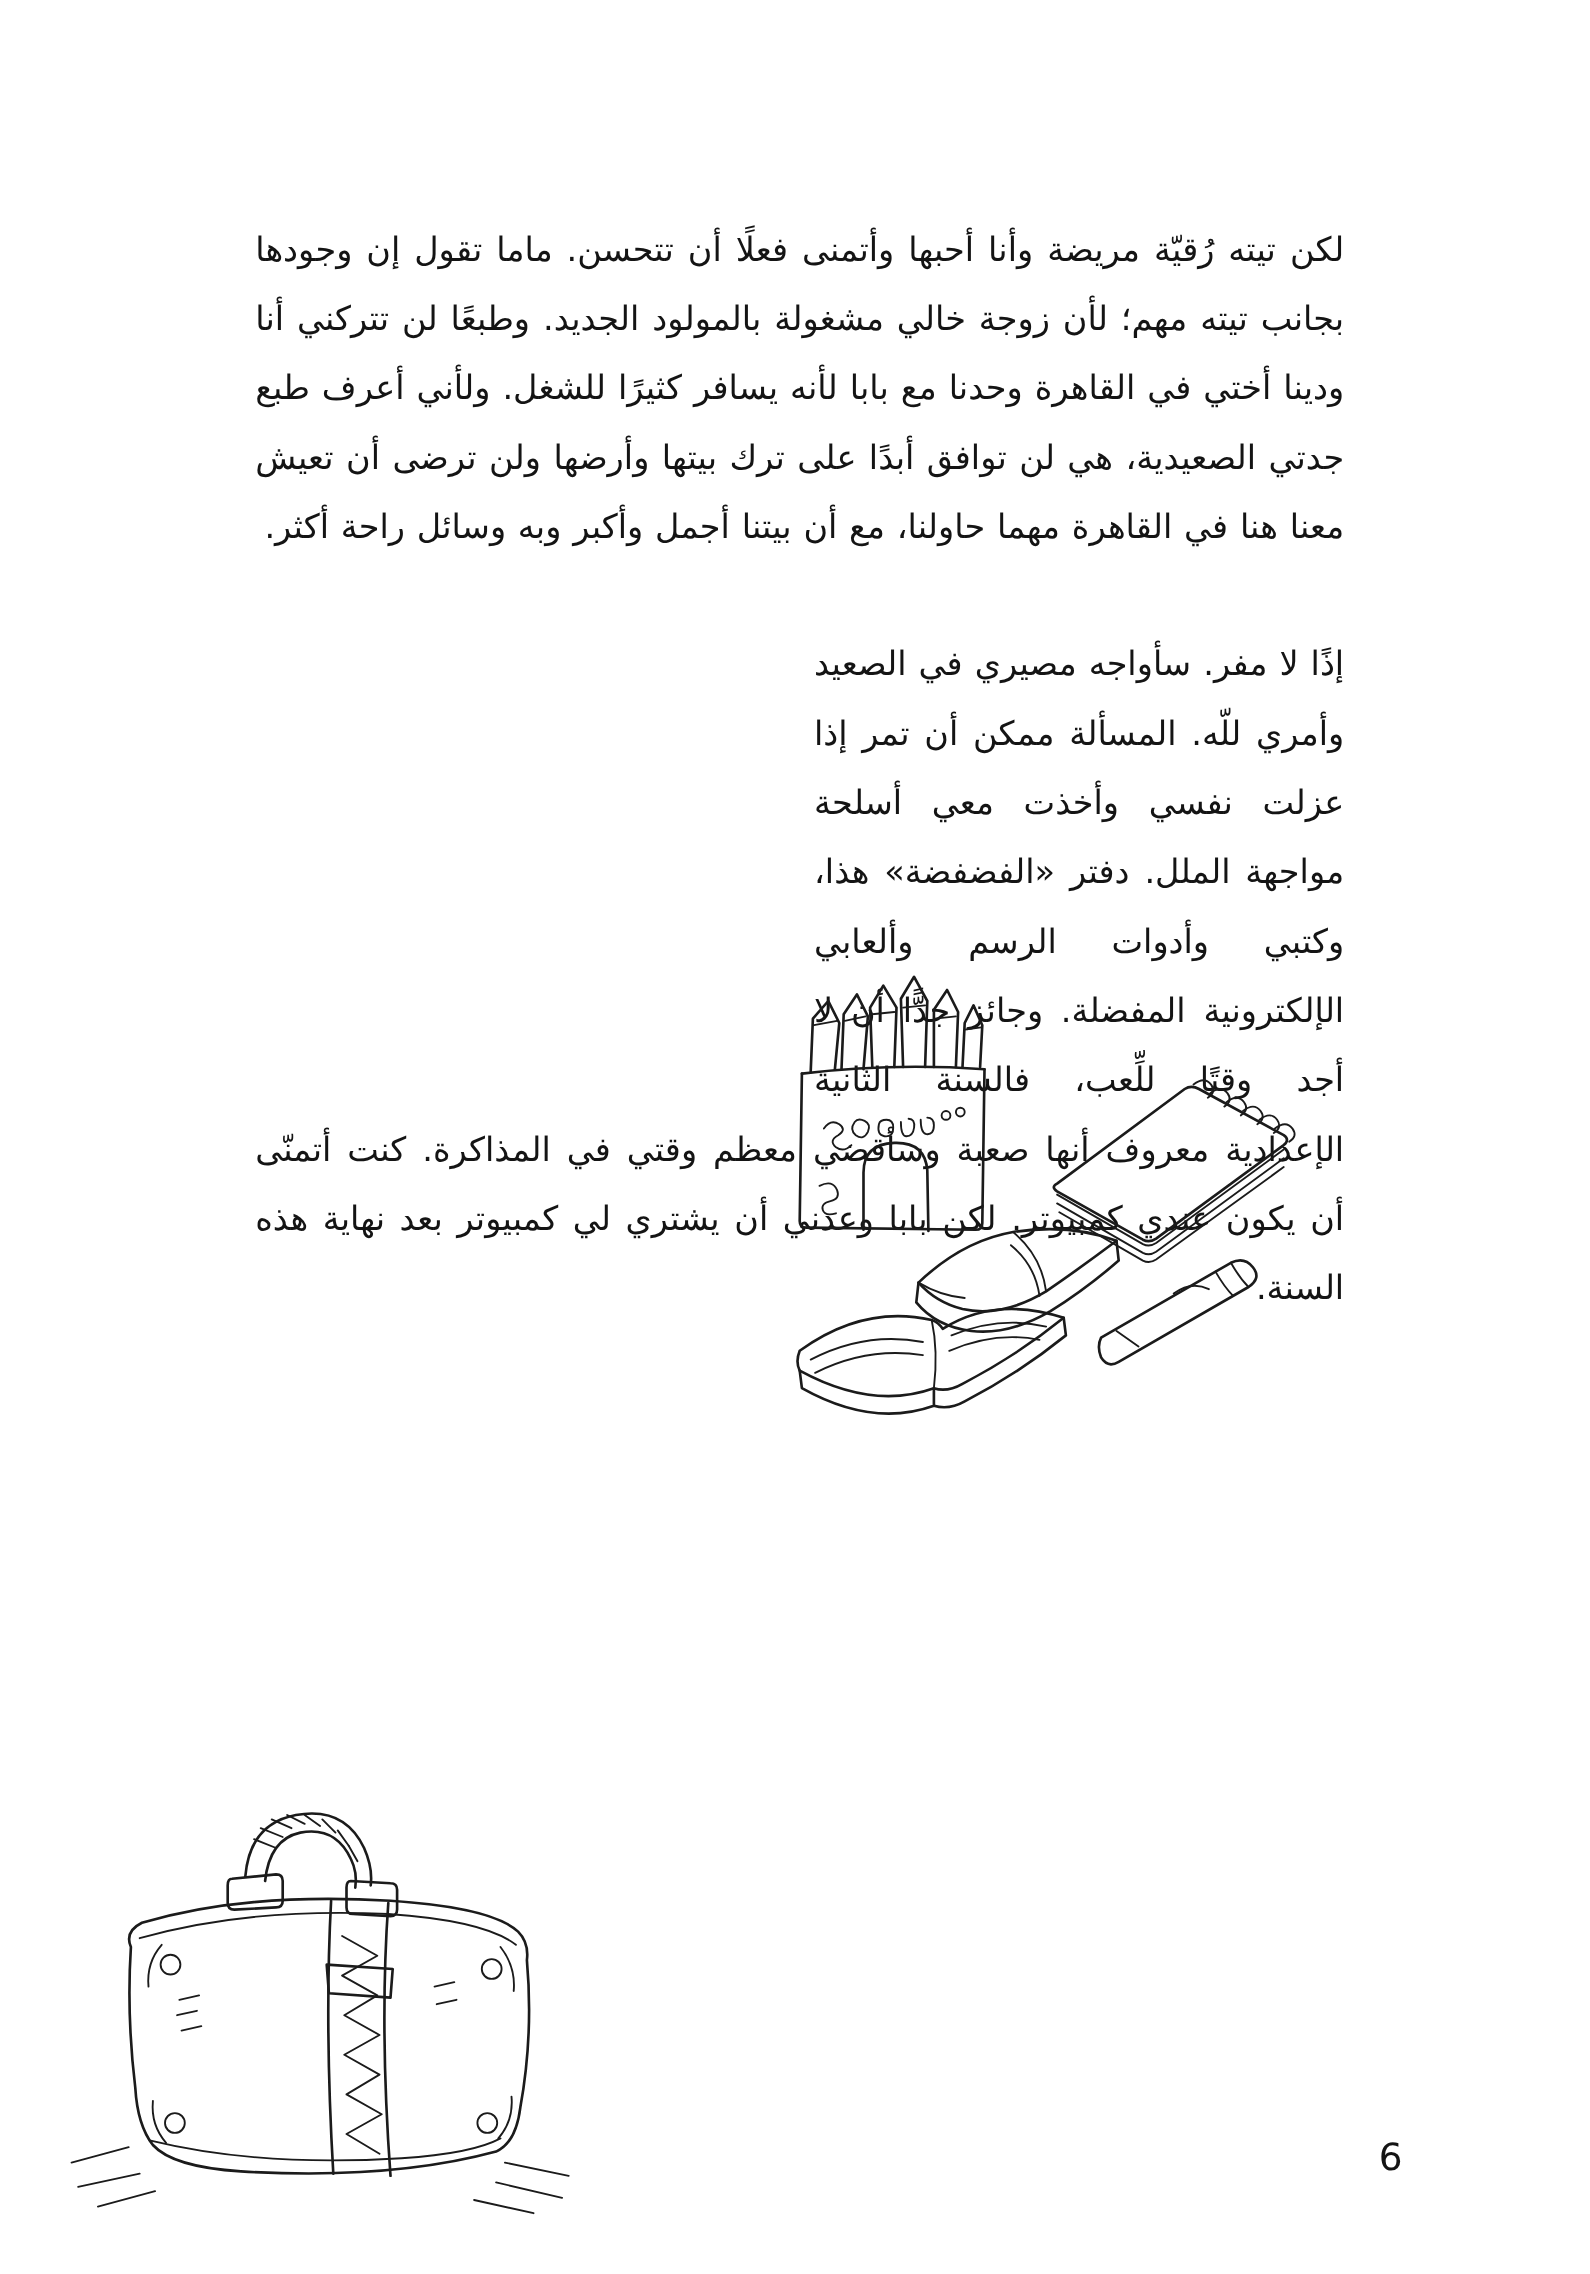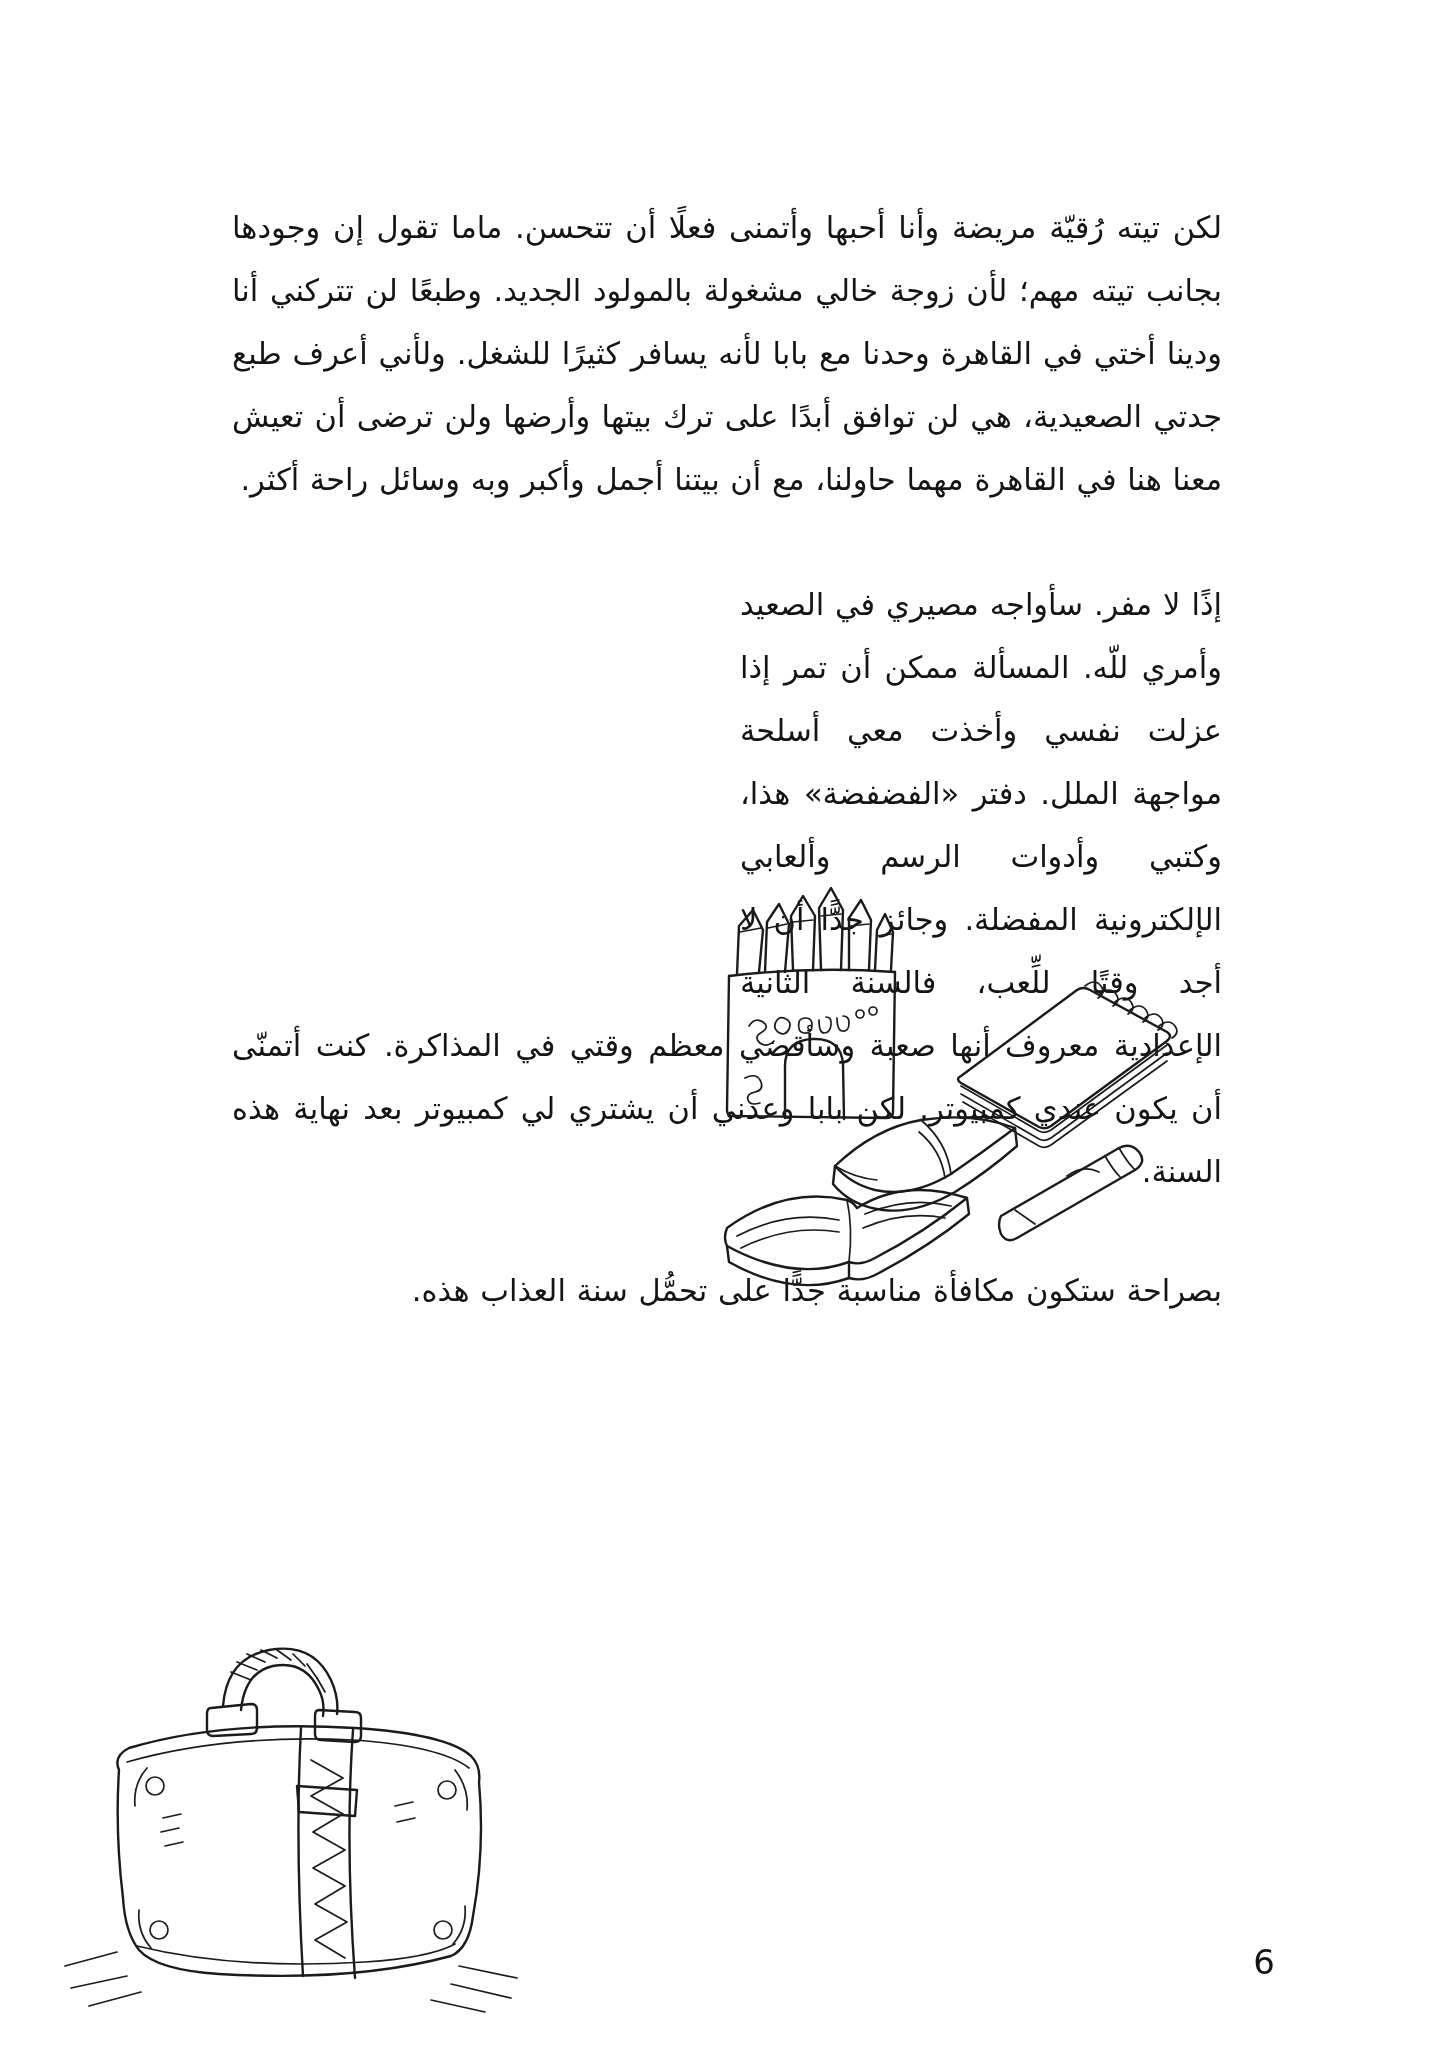--- a/index.html
+++ b/index.html
@@ -108,21 +108,20 @@
     <p class="para">لكن تيته رُقيّة مريضة وأنا أحبها وأتمنى فعلًا أن تتحسن. ماما تقول إن وجودها بجانب تيته مهم؛ لأن زوجة خالي مشغولة بالمولود الجديد. وطبعًا لن تتركني أنا ودينا أختي في القاهرة وحدنا مع بابا لأنه يسافر كثيرًا للشغل. ولأني أعرف طبع جدتي الصعيدية، هي لن توافق أبدًا على ترك بيتها وأرضها ولن ترضى أن تعيش معنا هنا في القاهرة مهما حاولنا، مع أن بيتنا أجمل وأكبر وبه وسائل راحة أكثر.</p>
 
     <div class="gap-1"></div>
 
     <div class="stationery-float"></div>
 
     <p class="para">إذًا لا مفر. سأواجه مصيري في الصعيد وأمري للّه. المسألة ممكن أن تمر إذا عزلت نفسي وأخذت معي أسلحة مواجهة الملل. دفتر «الفضفضة» هذا، وكتبي وأدوات الرسم وألعابي الإلكترونية المفضلة. وجائز جدًّا أن لا أجد وقتًا للِّعب، فالسنة الثانية الإعدادية معروف أنها صعبة وسأقضي معظم وقتي في المذاكرة. كنت أتمنّى أن يكون عندي كمبيوتر. لكن بابا وعدني أن يشتري لي كمبيوتر بعد نهاية هذه السنة.</p>
 
     <div class="gap-2"></div>
 
-    <p class="para last-center">بصراحة ستكون مكافأة مناسبة جدًّا على تحمُّل سنة العذاب هذه.</p>
   </div>
 
   <div class="illus" id="stationery-illustration">
     <svg width="560" height="420" viewBox="0 0 560 420" xmlns="http://www.w3.org/2000/svg">
 
       <g>
 
         <path class="ink" d="M14 96 L12 230 Q12 236 18 236 L172 238 Q178 238 178 232 L180 92"></path>
         <path class="ink" d="M14 96 Q96 86 180 92"></path>
 

